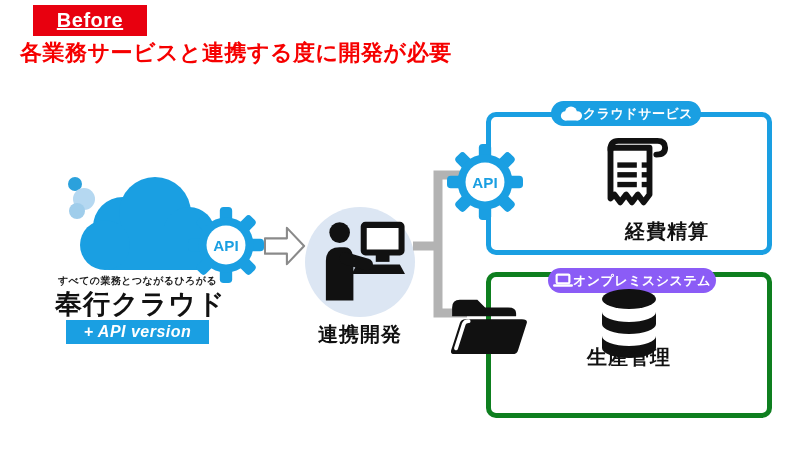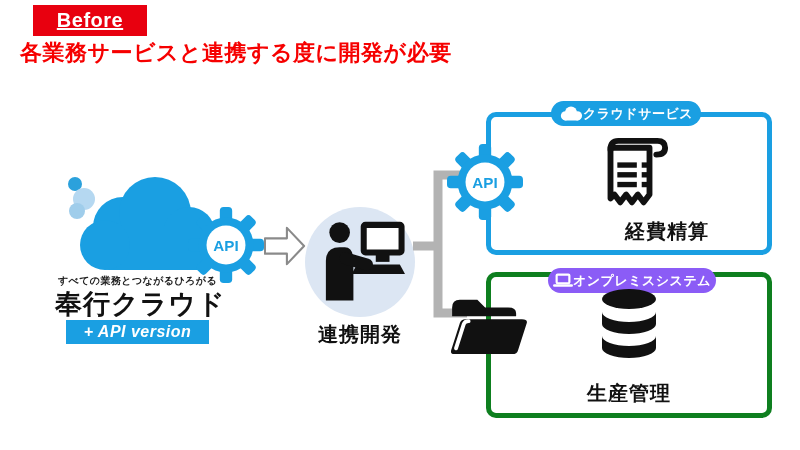--- a/index.html
+++ b/index.html
@@ -53,21 +53,21 @@
     border:5px solid #0e7f1f;border-radius:10px;background:#fff;}
   .box-badge{height:25px;border-radius:13px;color:#fff;font-size:13px;font-weight:700;
     display:flex;align-items:center;justify-content:center;gap:0;letter-spacing:.5px;}
   .cloud-badge{left:551px;top:101px;width:150px;background:#1a9fe2;}
   .onprem-badge{left:548px;top:268px;width:168px;background:#8b5cf6;}
 
   .receipt-icon{left:589px;top:138px;}
   .expense-label{left:549px;top:218px;width:160px;text-align:right;font-size:20px;
     font-weight:800;color:#111;letter-spacing:1px;}
   .db-icon{left:599px;top:288px;}
-  .production-label{left:549px;top:380px;width:160px;text-align:center;font-size:20px;
+  .production-label{left:549px;top:344px;width:160px;text-align:center;font-size:20px;
     font-weight:800;color:#111;letter-spacing:1px;}
   .folder-icon{left:446px;top:294px;}
 
   .gear-label-text{font-family:"Liberation Sans","DejaVu Sans",sans-serif;}
 </style>
 </head>
 <body>
 
 <div class="canvas">
 

